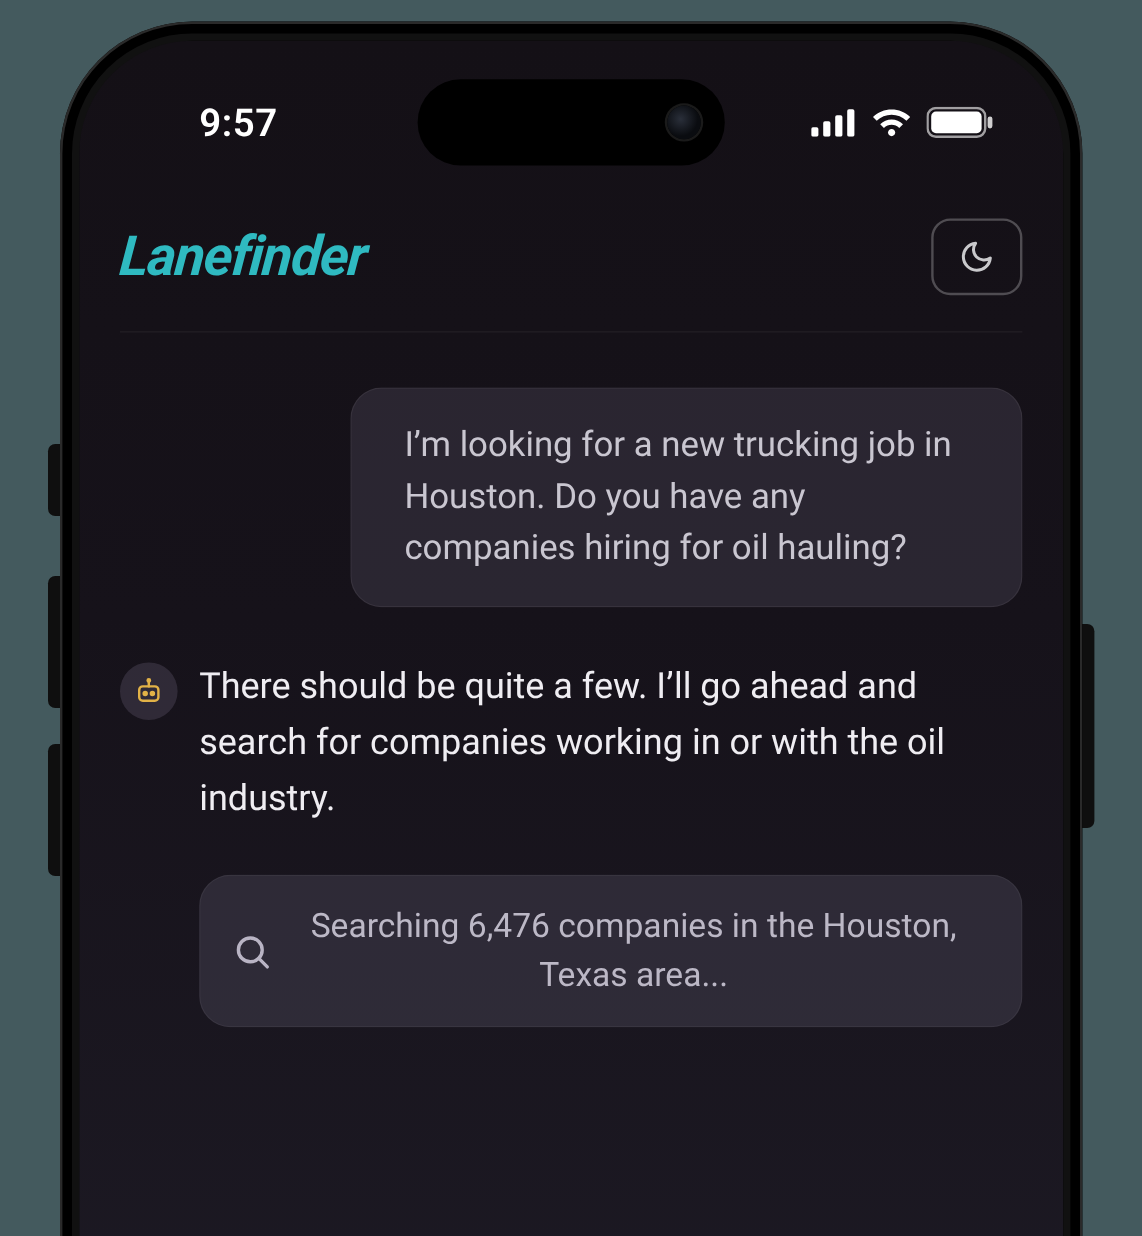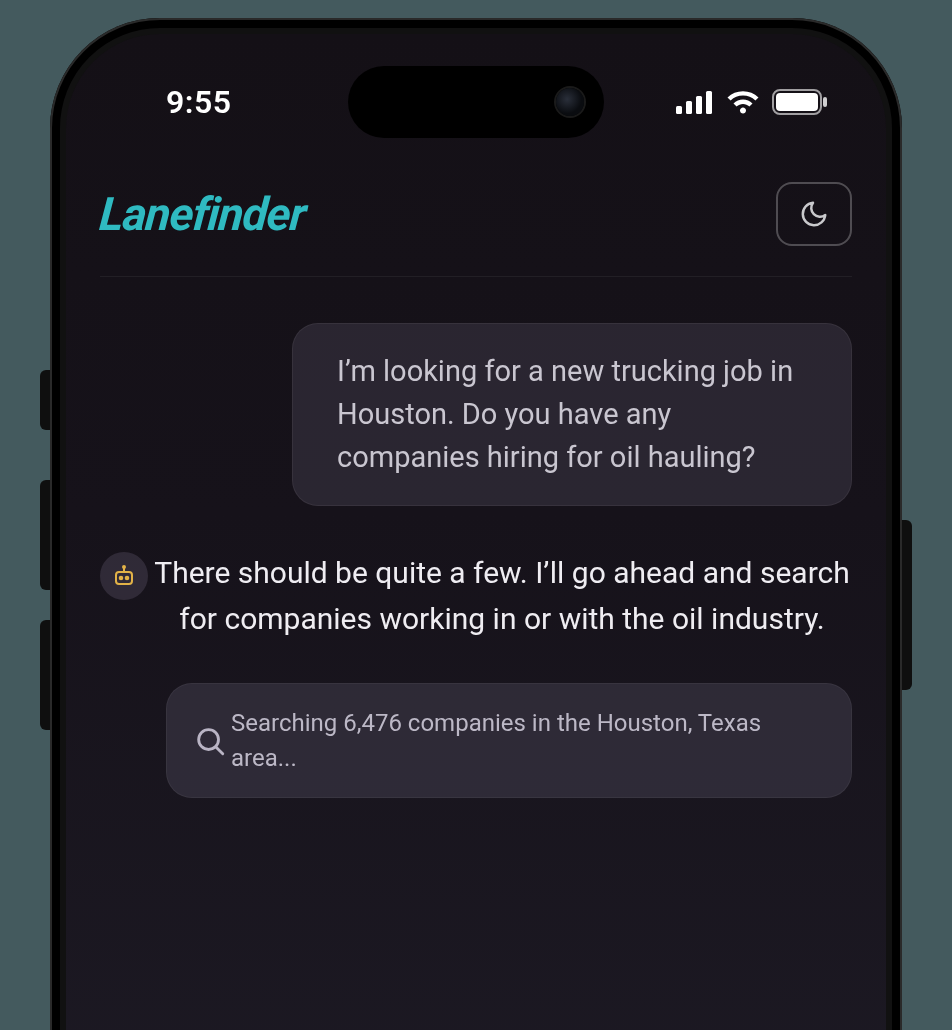--- a/index.html
+++ b/index.html
@@ -143,23 +143,22 @@
     border: 1px solid rgba(255,255,255,0.06);
     border-radius: 26px;
     padding: 26px 44px;
     color: #c9c6d0;
     font-size: 29px;
     line-height: 1.48;
   }
 
   .assistant-row {
     display: flex;
-    gap: 4px;
+    gap: 18px;
     margin-top: 44px;
-    text-align: center;
   }
   .bot-avatar {
     flex: 0 0 48px;
     width: 48px;
     height: 48px;
     border-radius: 50%;
     background: rgba(70,62,78,0.55);
     display: flex;
     align-items: center;
     justify-content: center;
@@ -175,43 +174,44 @@
     margin-top: 40px;
     margin-left: 66px;
     background: rgba(68,63,80,0.5);
     border: 1px solid rgba(255,255,255,0.05);
     border-radius: 26px;
     padding: 22px 26px;
     display: flex;
     gap: 4px;
     align-items: center;
     color: #bcb8c6;
-    font-size: 24px;
+    font-size: 28px;
     line-height: 1.45;
+    text-align: center;
   }
   .search-status .txt { flex: 1; }
 
 </style>
 </head>
 <body>
 
 <div class="side-btn sb-left-1"></div>
 <div class="side-btn sb-left-2"></div>
 <div class="side-btn sb-left-3"></div>
 <div class="side-btn sb-right"></div>
 
 <div class="phone">
   <div class="phone-inner">
 
     <div class="island">
       <div class="cam"></div>
     </div>
 
     <div class="status-bar">
-      <div class="status-time">9:55</div>
+      <div class="status-time">9:57</div>
       <div class="status-icons">
 
         <svg width="38" height="24" viewBox="0 0 38 24">
           <rect x="0" y="16" width="6" height="8" rx="1.5" fill="#fff"></rect>
           <rect x="10" y="11" width="6" height="13" rx="1.5" fill="#fff"></rect>
           <rect x="20" y="6" width="6" height="18" rx="1.5" fill="#fff"></rect>
           <rect x="30" y="1" width="6" height="23" rx="1.5" fill="#fff"></rect>
         </svg>
 
         <svg width="34" height="24" viewBox="0 0 34 24">

